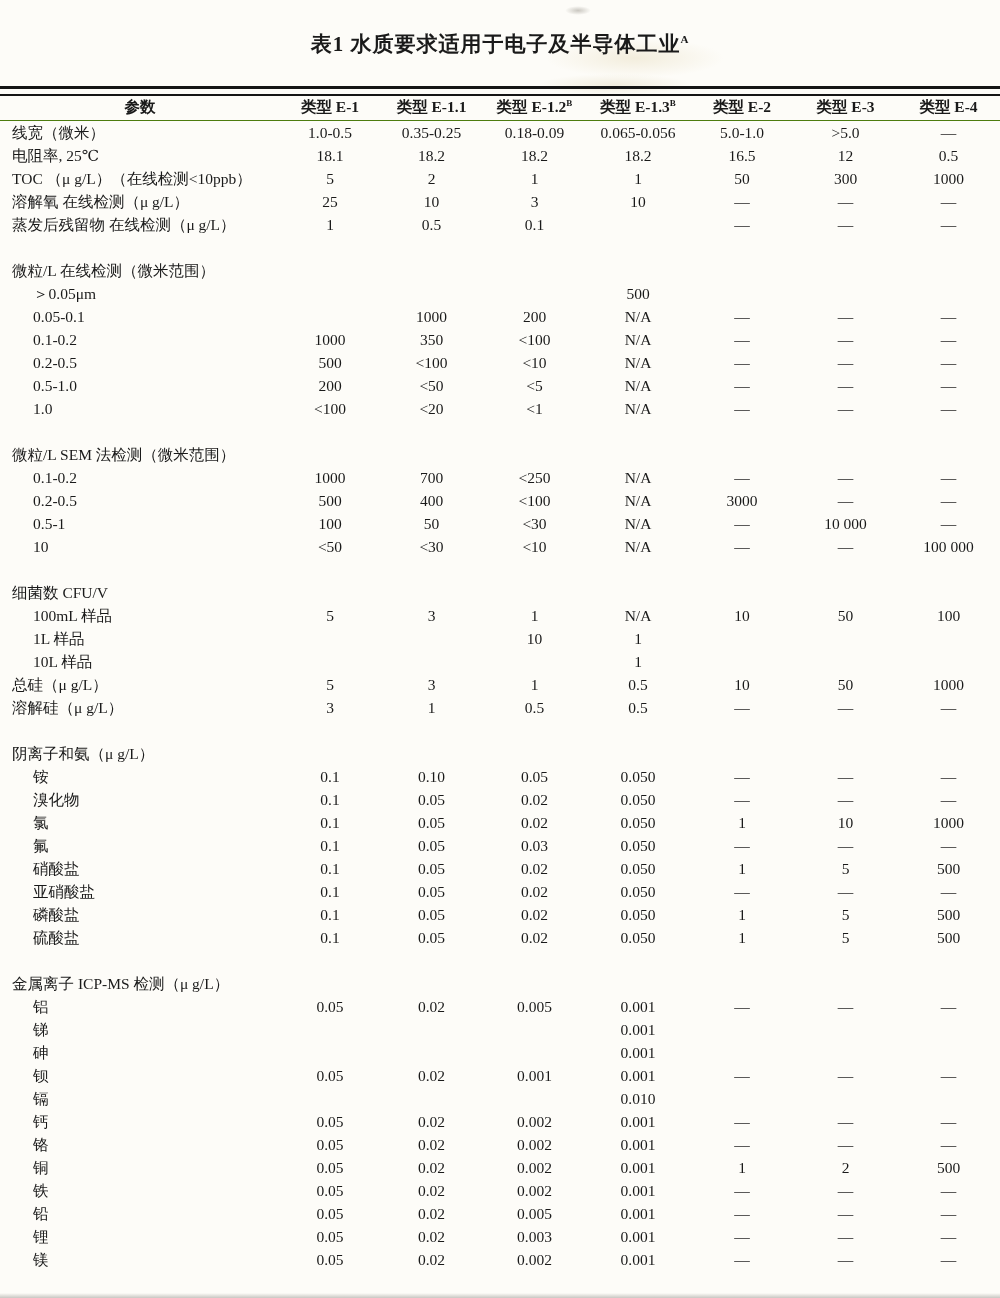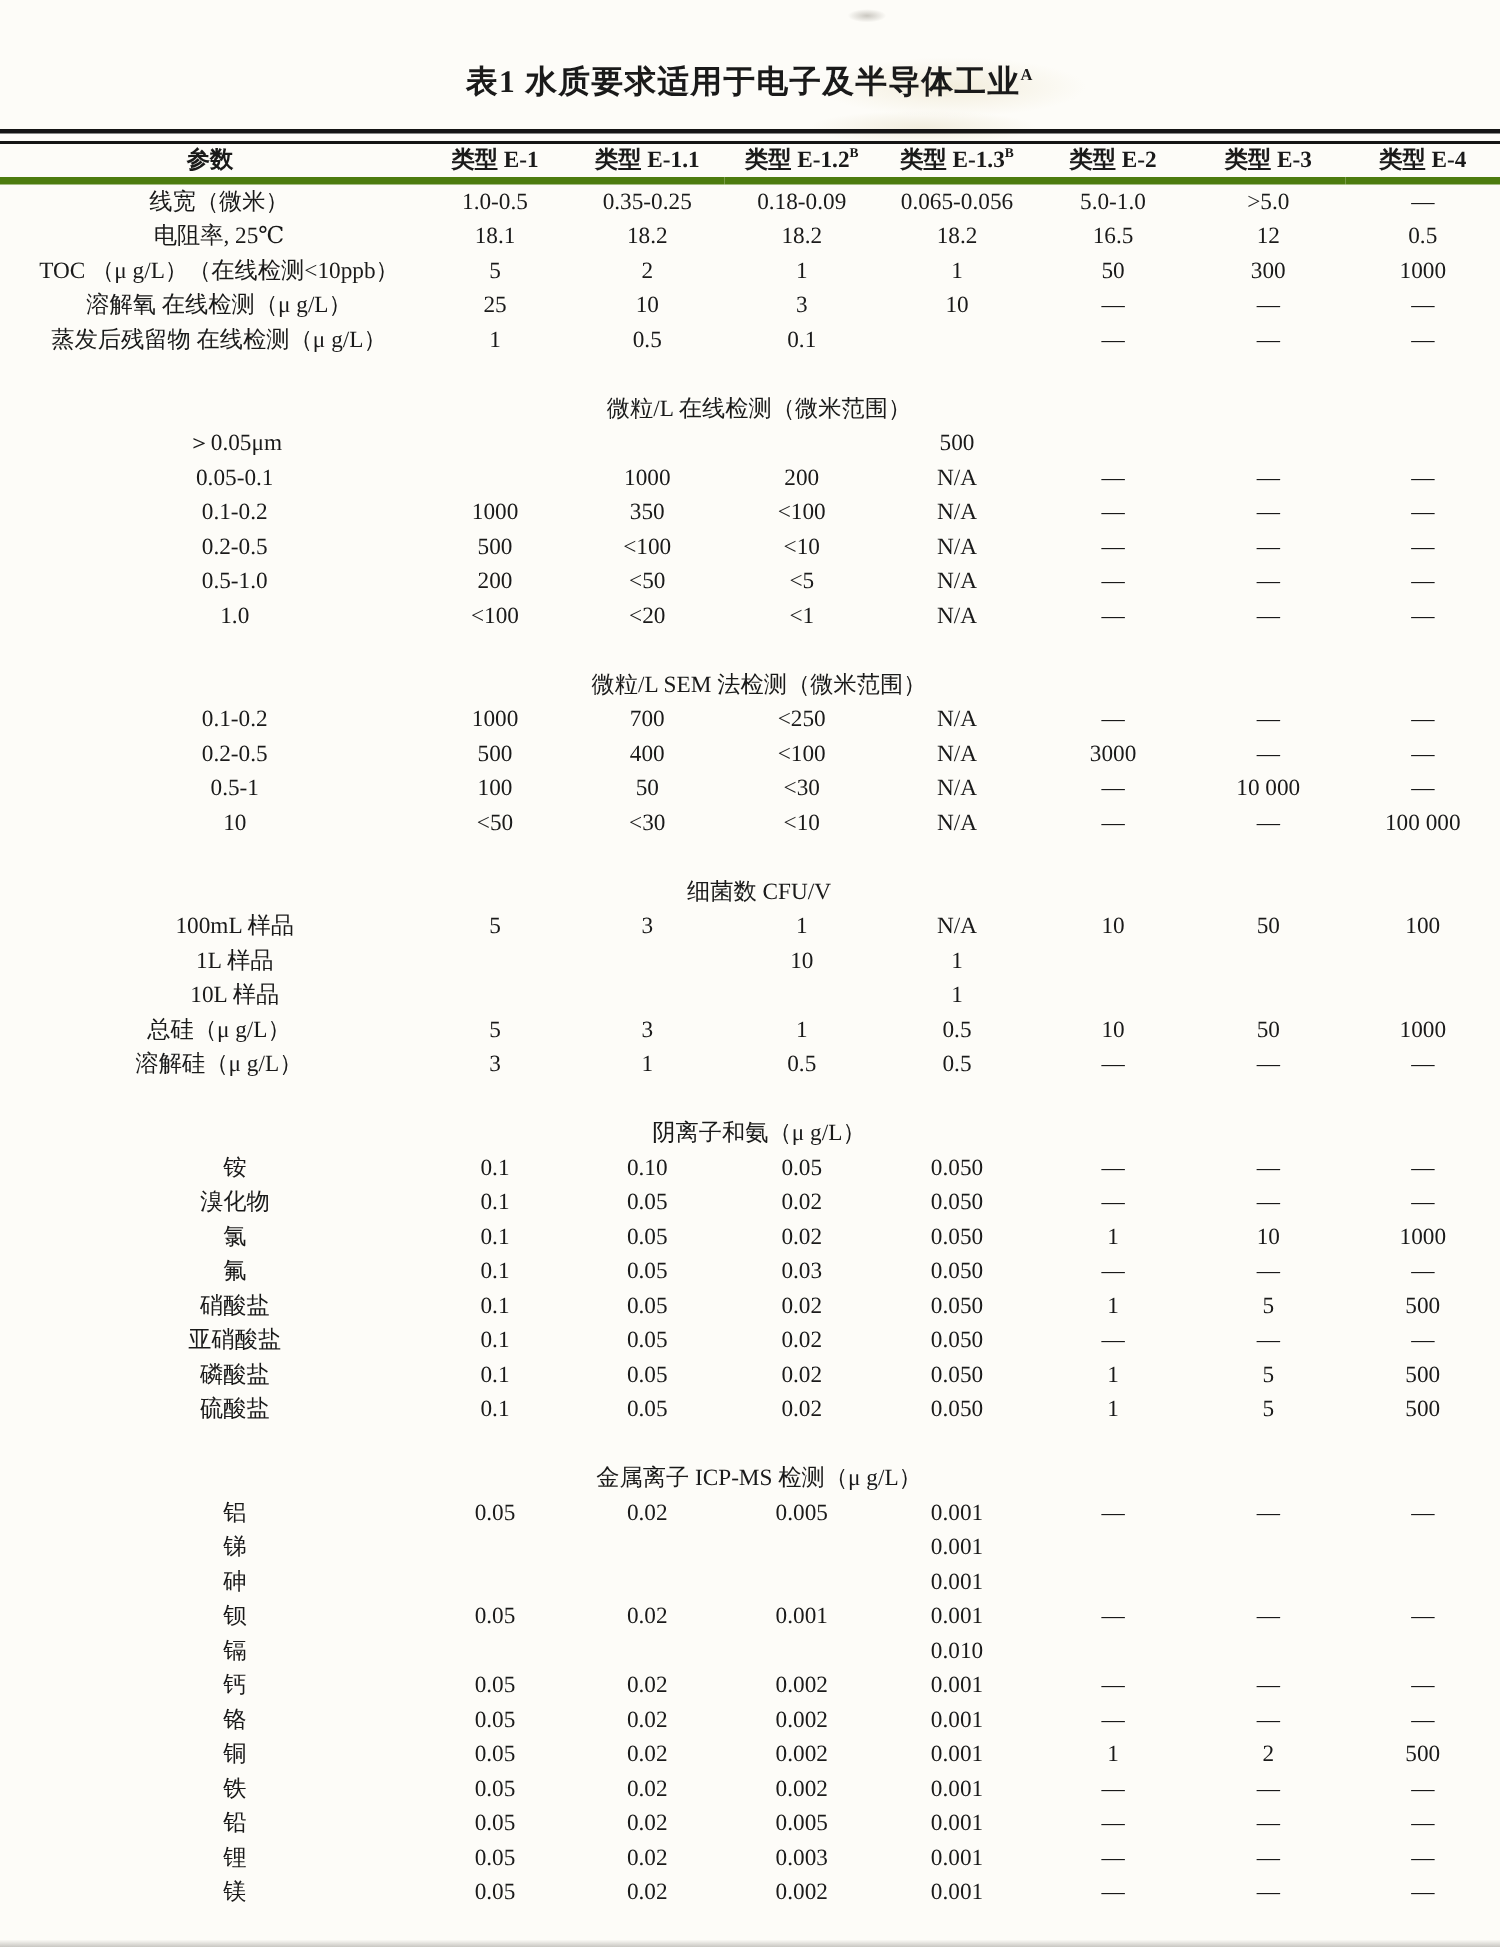--- a/index.html
+++ b/index.html
@@ -29,51 +29,51 @@
   .speck-top{
     position:absolute;left:565px;top:6px;width:26px;height:9px;
     background:radial-gradient(ellipse at center,rgba(140,135,125,.45),rgba(140,135,125,0) 70%);
     border-radius:50%;
   }
   .bottom-strip{
     position:absolute;left:0;bottom:0;width:100%;height:5px;
     background:linear-gradient(to bottom,rgba(190,188,183,0),#c9c7c2);
   }
   .title{
-    position:absolute;top:40px;left:0;width:100%;
+    position:absolute;top:30px;left:0;width:100%;
     text-align:center;
     font-size:21px;font-weight:bold;
     letter-spacing:1px;
   }
   .title sup{font-size:11px;font-weight:bold;}
   .tablewrap{
     position:absolute;top:86px;left:0;width:1000px;
   }
   .rule-thick{height:3px;background:#151515;}
   .rule-gap{height:5px;}
   .rule-thin{height:2px;background:#151515;}
   table{
     border-collapse:collapse;table-layout:fixed;
     width:1000px;
   }
   thead tr{height:24px;}
   thead th{
     font-size:15.5px;font-weight:bold;
     text-align:center;vertical-align:middle;
-    border-bottom:5px solid #4d7c0f;
+    border-bottom:1px solid #4d7c0f;
     padding:0;white-space:nowrap;
   }
   thead th sup{font-size:9px;font-weight:bold;}
   tbody tr{height:23px;}
   tbody td{
     font-size:15.5px;line-height:23px;
     padding:0;vertical-align:middle;
     white-space:nowrap;overflow:visible;
   }
-  td.label{text-align:center;padding-left:12px;}
+  td.label{text-align:left;padding-left:12px;}
   td.label.ind{padding-left:33px;}
   td.label sup{font-size:10px;}
   td.val{text-align:center;}
   tr.spacer td{height:23px;}
 </style>
 </head>
 <body>
 
 <div class="page">
   <div class="speck-top"></div>

